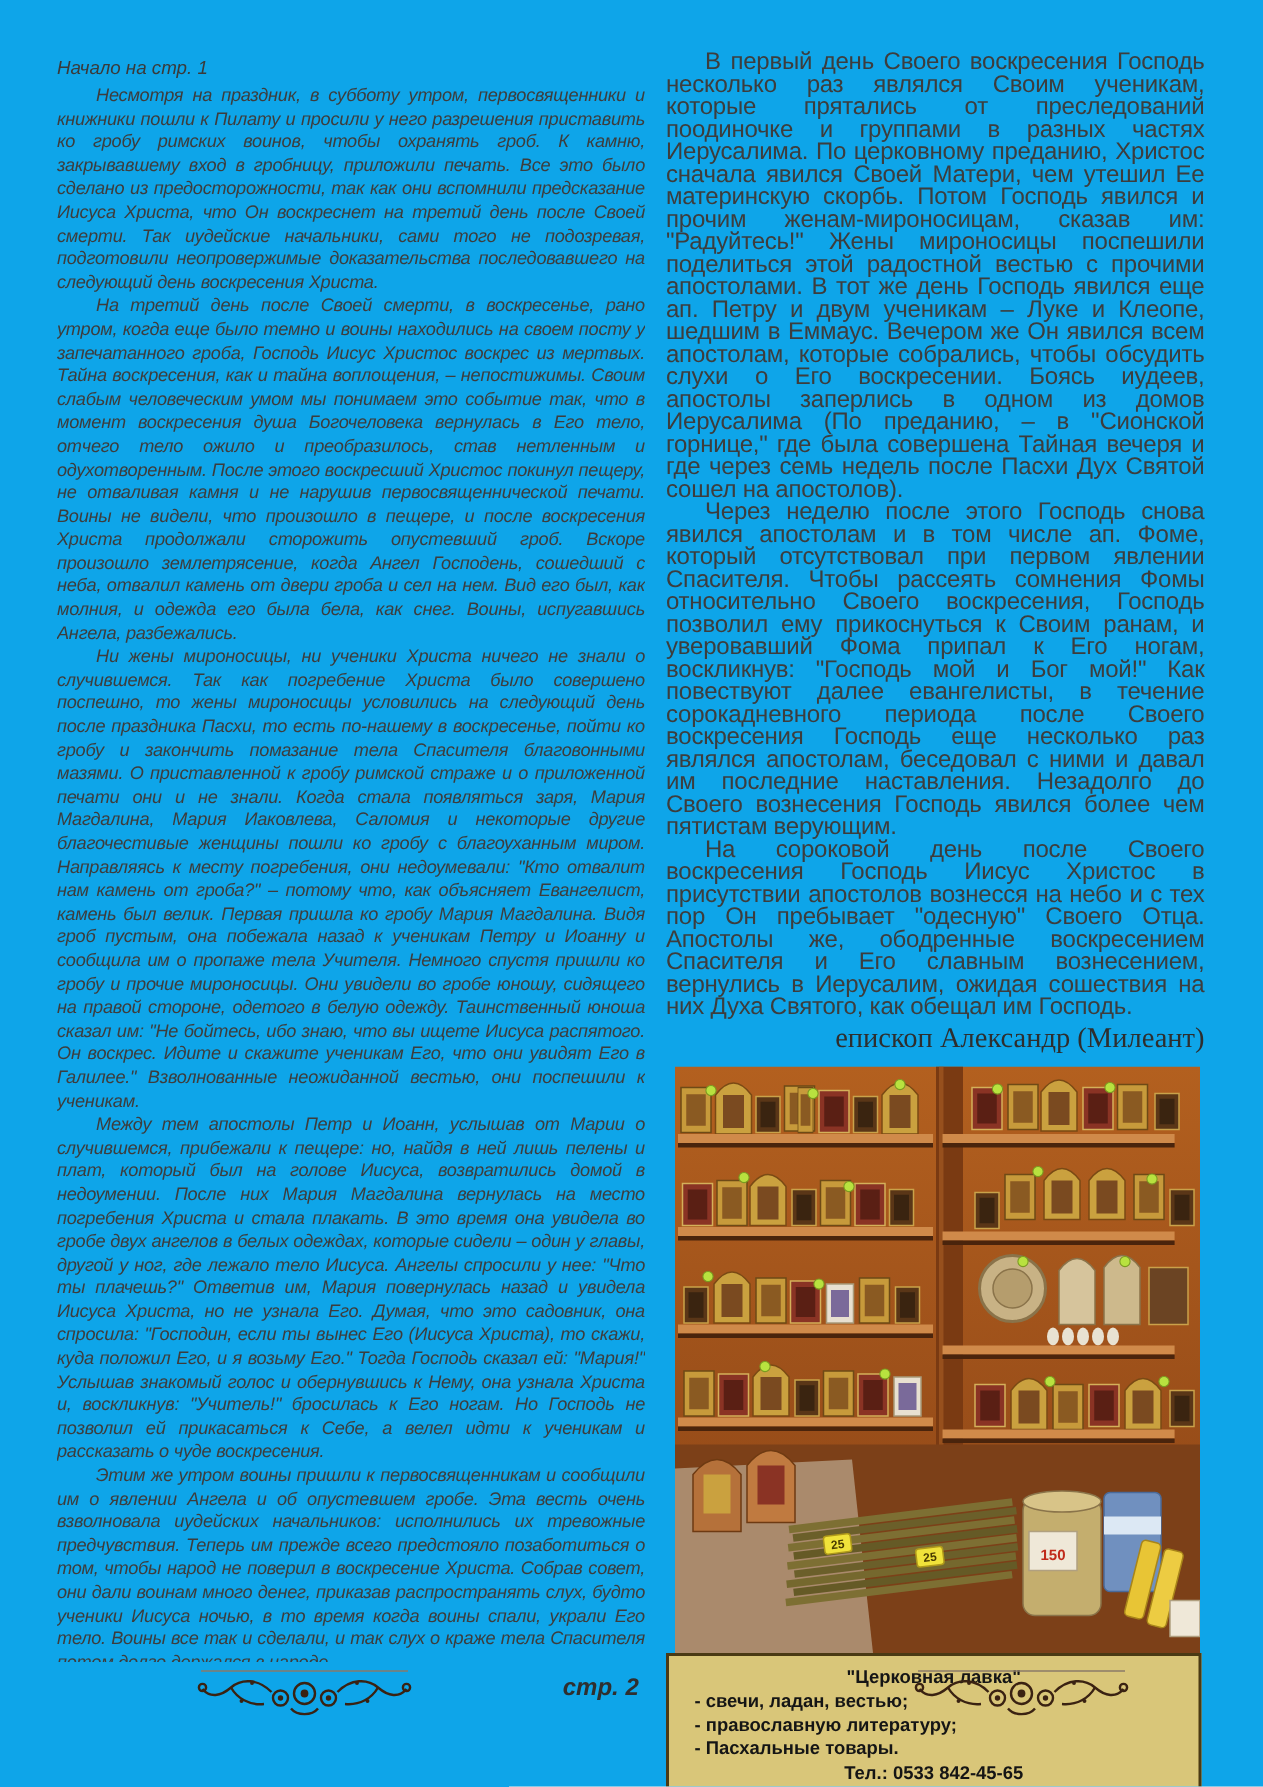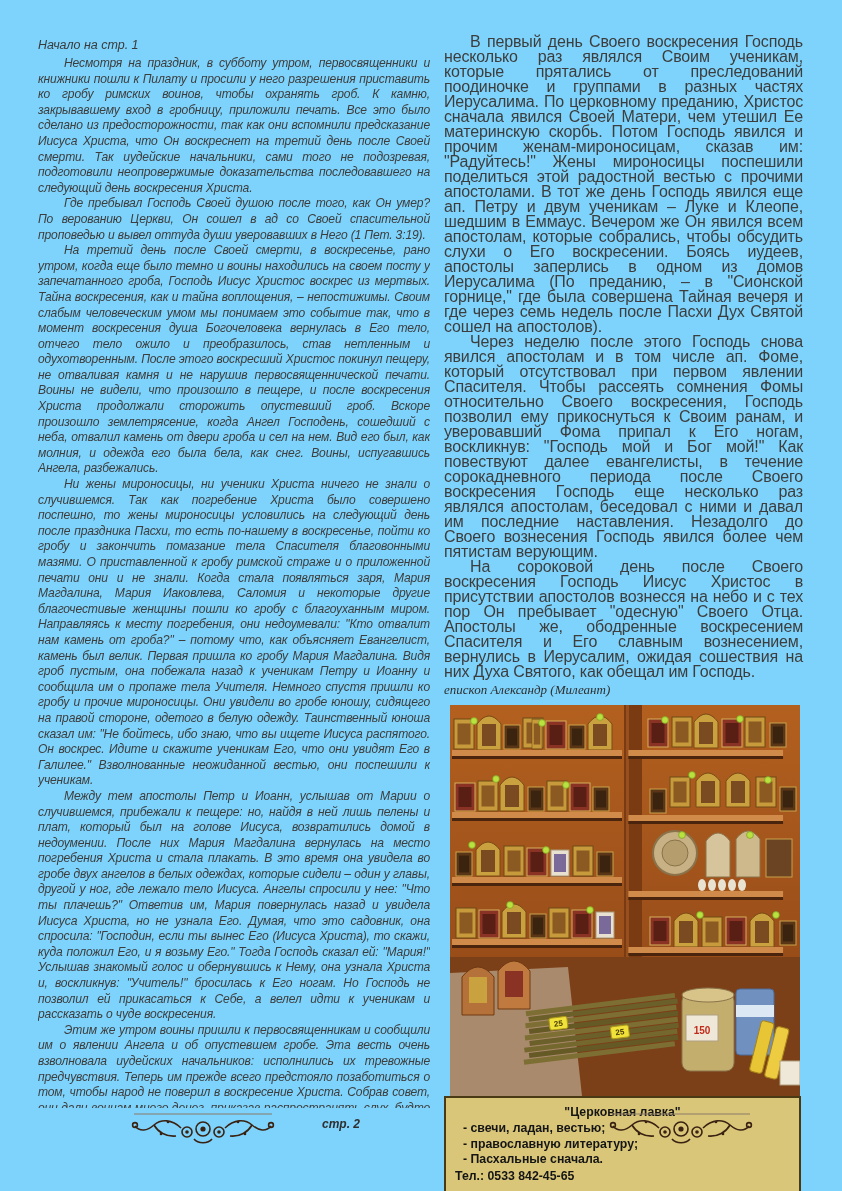--- a/index.html
+++ b/index.html
@@ -1,64 +1,63 @@
 <!DOCTYPE html>
 <html><head>
 <meta charset="utf-8">
 <style>
   html,body{margin:0;padding:0;background:#e8e8e6;}
   .page{
-    position:relative;width:842px;height:1191px;background:#7dd3fc;
+    position:relative;width:842px;height:1191px;background:#0ea5e9;
     margin:0 auto;overflow:hidden;
     font-family:"Liberation Sans", sans-serif;color:#3d3d3d;
   }
   .cont-note{
     position:absolute;left:38px;top:38px;font-style:italic;font-size:12.5px;color:#3a3a3a;
   }
   .col{position:absolute;top:56px;}
   .col-left{left:38px;width:392px;height:1052px;overflow:hidden;}
   .col-right{left:444px;top:34px;width:359px;}
   .col p{
     margin:0;text-align:justify;text-indent:26px;
   }
   .col-left p{font-size:12.1px;line-height:15.6px;letter-spacing:-0.15px;font-style:italic;}
   .col-right p{font-size:16px;line-height:15.0px;letter-spacing:-0.15px;}
   .byline{
-    font-family:"Liberation Serif", serif;font-style:italic;
-    font-size:13px;color:#2e2e2e;margin-top:3px;
+    text-align:right;font-family:"Liberation Serif", serif;
+    font-size:19px;color:#2e2e2e;margin-top:3px;
   }
   .photo{width:350px;margin:7px 0 0 6px;line-height:0;}
   .adbox{
     box-sizing:border-box;width:357px;margin-top:0;
     background:#d9c679;border:2px solid #4a3a14;
     padding:7px 9px 30px 9px;
     color:#151515;font-weight:bold;font-size:12.3px;line-height:15.8px;
   }
   .ad-title{text-align:center;}
   .ad-intro{text-align:justify;}
   .ad-item{margin-left:8px;}
-  .ad-phone{text-align:left;margin-top:1px;}
+  .ad-phone{text-align:center;margin-top:1px;}
   .footer-ornament{position:absolute;top:1112px;line-height:0;}
   .footer-ornament.orn-left{left:128px;}
   .footer-ornament.orn-right{left:606px;}
   .page-number{
-    position:absolute;top:1117px;left:0;width:682px;text-align:center;
-    font-weight:bold;font-style:italic;font-size:12px;color:#2f2f2f;
+    position:absolute;top:1117px;left:0;width:801px;text-align:center;
+    font-weight:bold;font-style:italic;font-size:16px;color:#2f2f2f;
   }
 </style>
 </head>
 <body>
 
 <div class="page">
 
   <div class="cont-note">Начало на стр. 1</div>
 
   <div class="col col-left">
     <p>Несмотря на праздник, в субботу утром, первосвященники и книжники пошли к Пилату и просили у него разрешения приставить ко гробу римских воинов, чтобы охранять гроб. К камню, закрывавшему вход в гробницу, приложили печать. Все это было сделано из предосторожности, так как они вспомнили предсказание Иисуса Христа, что Он воскреснет на третий день после Своей смерти. Так иудейские начальники, сами того не подозревая, подготовили неопровержимые доказательства последовавшего на следующий день воскресения Христа.</p>
-    <p>Где пребывал Господь Своей душою после того, как Он умер? По верованию Церкви, Он сошел в ад со Своей спасительной проповедью и вывел оттуда души уверовавших в Него (1 Пет. 3:19).</p>
     <p>На третий день после Своей смерти, в воскресенье, рано утром, когда еще было темно и воины находились на своем посту у запечатанного гроба, Господь Иисус Христос воскрес из мертвых. Тайна воскресения, как и тайна воплощения, – непостижимы. Своим слабым человеческим умом мы понимаем это событие так, что в момент воскресения душа Богочеловека вернулась в Его тело, отчего тело ожило и преобразилось, став нетленным и одухотворенным. После этого воскресший Христос покинул пещеру, не отваливая камня и не нарушив первосвященнической печати. Воины не видели, что произошло в пещере, и после воскресения Христа продолжали сторожить опустевший гроб. Вскоре произошло землетрясение, когда Ангел Господень, сошедший с неба, отвалил камень от двери гроба и сел на нем. Вид его был, как молния, и одежда его была бела, как снег. Воины, испугавшись Ангела, разбежались.</p>
     <p>Ни жены мироносицы, ни ученики Христа ничего не знали о случившемся. Так как погребение Христа было совершено поспешно, то жены мироносицы условились на следующий день после праздника Пасхи, то есть по-нашему в воскресенье, пойти ко гробу и закончить помазание тела Спасителя благовонными мазями. О приставленной к гробу римской страже и о приложенной печати они и не знали. Когда стала появляться заря, Мария Магдалина, Мария Иаковлева, Саломия и некоторые другие благочестивые женщины пошли ко гробу с благоуханным миром. Направляясь к месту погребения, они недоумевали: "Кто отвалит нам камень от гроба?" – потому что, как объясняет Евангелист, камень был велик. Первая пришла ко гробу Мария Магдалина. Видя гроб пустым, она побежала назад к ученикам Петру и Иоанну и сообщила им о пропаже тела Учителя. Немного спустя пришли ко гробу и прочие мироносицы. Они увидели во гробе юношу, сидящего на правой стороне, одетого в белую одежду. Таинственный юноша сказал им: "Не бойтесь, ибо знаю, что вы ищете Иисуса распятого. Он воскрес. Идите и скажите ученикам Его, что они увидят Его в Галилее." Взволнованные неожиданной вестью, они поспешили к ученикам.</p>
     <p>Между тем апостолы Петр и Иоанн, услышав от Марии о случившемся, прибежали к пещере: но, найдя в ней лишь пелены и плат, который был на голове Иисуса, возвратились домой в недоумении. После них Мария Магдалина вернулась на место погребения Христа и стала плакать. В это время она увидела во гробе двух ангелов в белых одеждах, которые сидели – один у главы, другой у ног, где лежало тело Иисуса. Ангелы спросили у нее: "Что ты плачешь?" Ответив им, Мария повернулась назад и увидела Иисуса Христа, но не узнала Его. Думая, что это садовник, она спросила: "Господин, если ты вынес Его (Иисуса Христа), то скажи, куда положил Его, и я возьму Его." Тогда Господь сказал ей: "Мария!" Услышав знакомый голос и обернувшись к Нему, она узнала Христа и, воскликнув: "Учитель!" бросилась к Его ногам. Но Господь не позволил ей прикасаться к Себе, а велел идти к ученикам и рассказать о чуде воскресения.</p>
     <p>Этим же утром воины пришли к первосвященникам и сообщили им о явлении Ангела и об опустевшем гробе. Эта весть очень взволновала иудейских начальников: исполнились их тревожные предчувствия. Теперь им прежде всего предстояло позаботиться о том, чтобы народ не поверил в воскресение Христа. Собрав совет, они дали воинам много денег, приказав распространять слух, будто ученики Иисуса ночью, в то время когда воины спали, украли Его тело. Воины все так и сделали, и так слух о краже тела Спасителя потом долго держался в народе.</p>
   </div>
 
   <div class="col col-right">
     <p>В первый день Своего воскресения Господь несколько раз являлся Своим ученикам, которые прятались от преследований поодиночке и группами в разных частях Иерусалима. По церковному преданию, Христос сначала явился Своей Матери, чем утешил Ее материнскую скорбь. Потом Господь явился и прочим женам-мироносицам, сказав им: "Радуйтесь!" Жены мироносицы поспешили поделиться этой радостной вестью с прочими апостолами. В тот же день Господь явился еще ап. Петру и двум ученикам – Луке и Клеопе, шедшим в Еммаус. Вечером же Он явился всем апостолам, которые собрались, чтобы обсудить слухи о Его воскресении. Боясь иудеев, апостолы заперлись в одном из домов Иерусалима (По преданию, – в "Сионской горнице," где была совершена Тайная вечеря и где через семь недель после Пасхи Дух Святой сошел на апостолов).</p>
     <p>Через неделю после этого Господь снова явился апостолам и в том числе ап. Фоме, который отсутствовал при первом явлении Спасителя. Чтобы рассеять сомнения Фомы относительно Своего воскресения, Господь позволил ему прикоснуться к Своим ранам, и уверовавший Фома припал к Его ногам, воскликнув: "Господь мой и Бог мой!" Как повествуют далее евангелисты, в течение сорокадневного периода после Своего воскресения Господь еще несколько раз являлся апостолам, беседовал с ними и давал им последние наставления. Незадолго до Своего вознесения Господь явился более чем пятистам верующим.</p>
     <p>На сороковой день после Своего воскресения Господь Иисус Христос в присутствии апостолов вознесся на небо и с тех пор Он пребывает "одесную" Своего Отца. Апостолы же, ободренные воскресением Спасителя и Его славным вознесением, вернулись в Иерусалим, ожидая сошествия на них Духа Святого, как обещал им Господь.</p>
@@ -241,21 +240,21 @@
           </g>
           <rect x="330" y="356" width="20" height="24" fill="#efe8d8" stroke="#b0a080"></rect>
         </g>
       </svg>
     </div>
 
     <div class="adbox">
       <div class="ad-title">"Церковная лавка"</div>
       <div class="ad-item">- свечи, ладан, вестью;</div>
       <div class="ad-item">- православную литературу;</div>
-      <div class="ad-item">- Пасхальные сначала.</div>
+      <div class="ad-item">- Пасхальные товары.</div>
       <div class="ad-phone">Тел.: 0533 842-45-65</div>
     </div>
   </div>
 
   <div class="footer-ornament orn-left">
     <svg width="150" height="38" viewBox="0 0 150 38" xmlns="http://www.w3.org/2000/svg">
       <line x1="6" y1="2" x2="144" y2="2" stroke="#8a7a68" stroke-width="1"></line>
       <g stroke="#3a2212" fill="none" stroke-width="1.6">
         <circle cx="75" cy="17" r="7"></circle>
           <circle cx="75" cy="17" r="2.6" fill="#3a2212" stroke="none"></circle>

